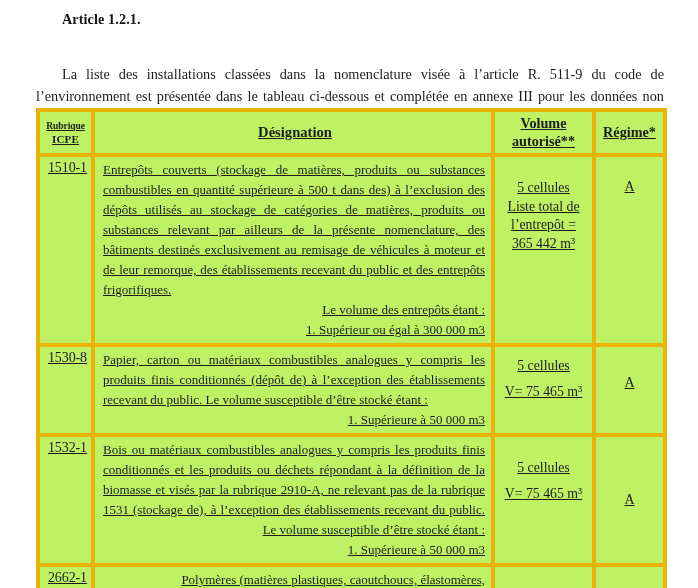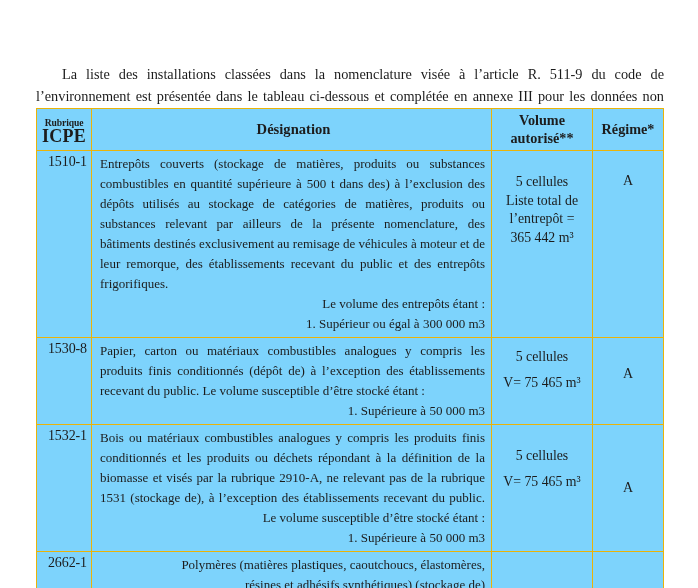--- a/index.html
+++ b/index.html
@@ -65,24 +65,25 @@
     position: absolute;
     left: 36px;
     top: 108px;
     width: 627px;
     border-collapse: collapse;
     table-layout: fixed;
     font-size: 13.4px;
   }
   .nomenclature-table td,
   .nomenclature-table th {
-    border: 1px solid #eab308;
+    border: 4px solid #eab308;
     vertical-align: top;
     padding: 2px 4px 3px 4px;
-    background: #7dd3fc;
+    background: #bef264;
+    text-decoration: underline;
   }
 
   col.c-rubrique { width: 55px; }
   col.c-designation { width: 400px; }
   col.c-volume { width: 101px; }
   col.c-regime { width: 71px; }
 
   
   .th-rubrique {
     text-align: center;
@@ -91,21 +92,21 @@
     padding: 3px 2px 4px 2px !important;
     line-height: 13px;
   }
   .th-rubrique .small-line {
     display: block;
     font-size: 9.6px;
     letter-spacing: -0.1px;
   }
   .th-rubrique .big-line {
     display: block;
-    font-size: 18px;
+    font-size: 11px;
     letter-spacing: 0.2px;
     margin-top: 1px;
   }
   .th-designation {
     font-weight: bold;
     font-size: 14.6px;
     vertical-align: middle !important;
     padding-left: 8px !important;
   }
   .th-volume, .th-regime {
@@ -158,20 +159,21 @@
   .reg-pad-3 { padding-top: 55px !important; }
   .reg-pad-4 { padding-top: 37px !important; }
   .vgap { display: block; height: 7px; }
 </style>
 </head>
 <body>
 
 <div class="page">
 
   <div class="article-heading">
+    <span class="article-number">Article 1.2.1.</span>
   </div>
 
   <p class="intro-paragraph">La liste des installations classées dans la nomenclature visée à l’article R. 511-9 du code de l’environnement est présentée dans le tableau ci-dessous et complétée en annexe III pour les données non communicables au public.</p>
 
   <table class="nomenclature-table">
     <colgroup>
       <col class="c-rubrique">
       <col class="c-designation">
       <col class="c-volume">
       <col class="c-regime">

